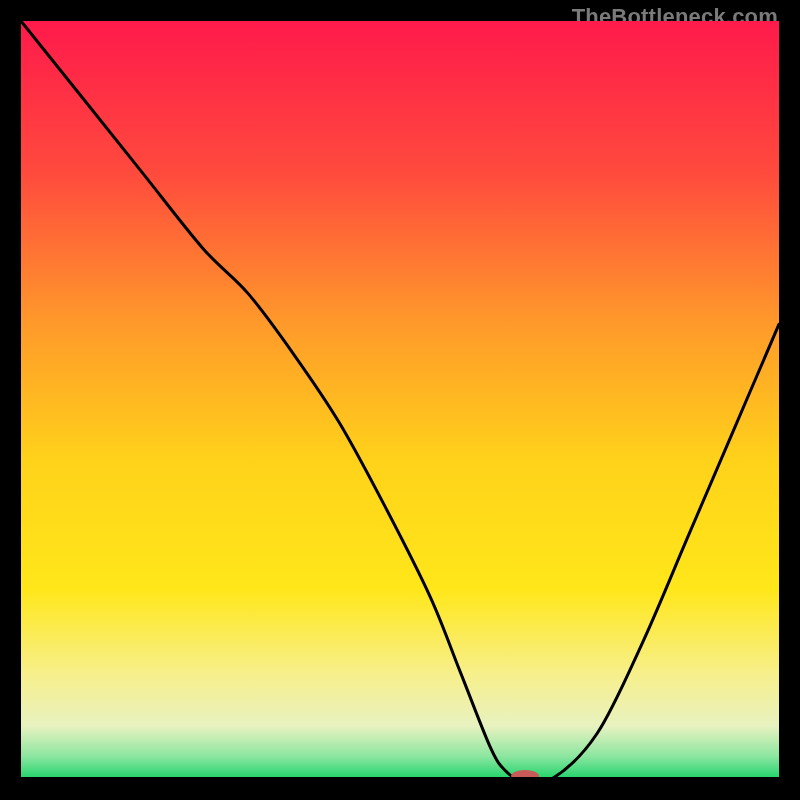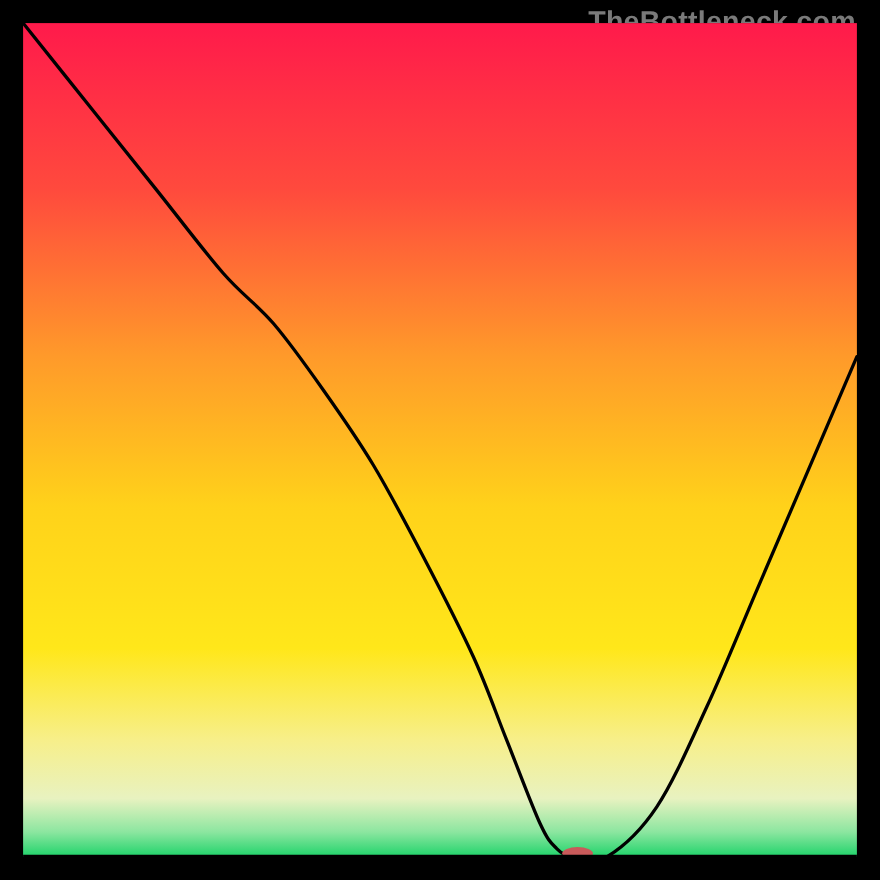--- a/index.html
+++ b/index.html
@@ -23,21 +23,21 @@
     position: absolute;
     left: 0;
     top: 0;
     width: 758px;
     height: 758px;
   }
   .watermark {
     position: absolute;
     top: 4px;
     right: 22px;
-    font-size: 26px;
+    font-size: 22px;
     font-weight: 600;
     color: #7a7a7a;
     letter-spacing: 0.2px;
     user-select: none;
   }
 </style>
 </head>
 <body>
 
 <div class="watermark">TheBottleneck.com</div>

